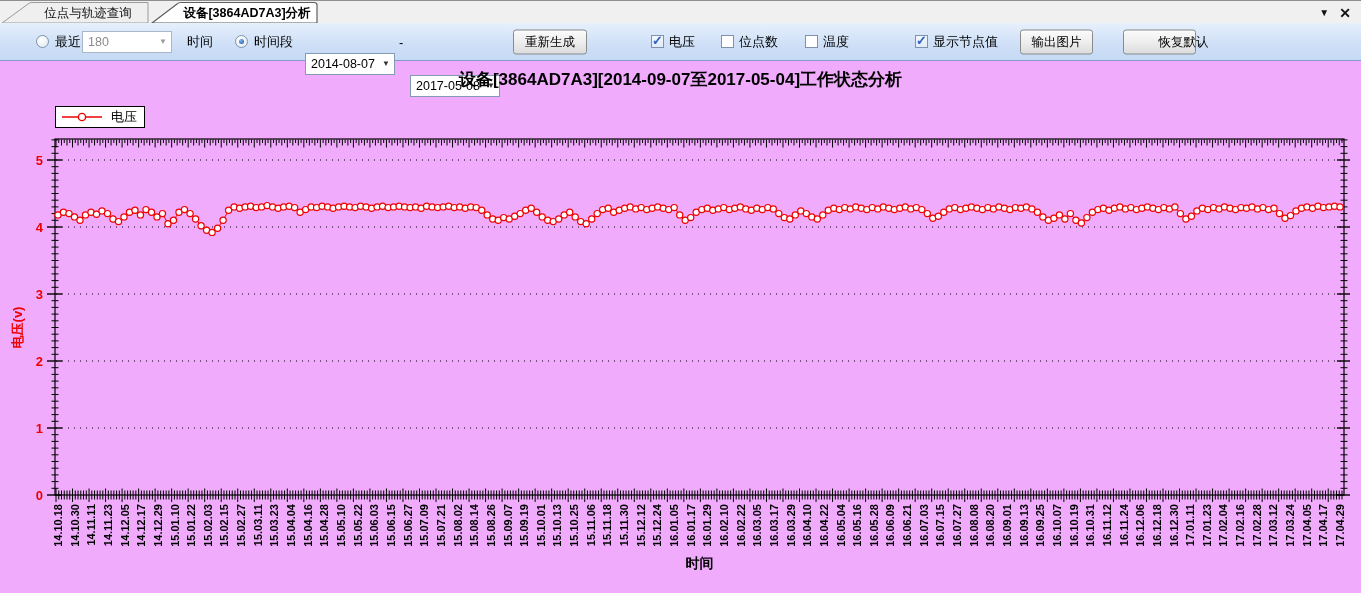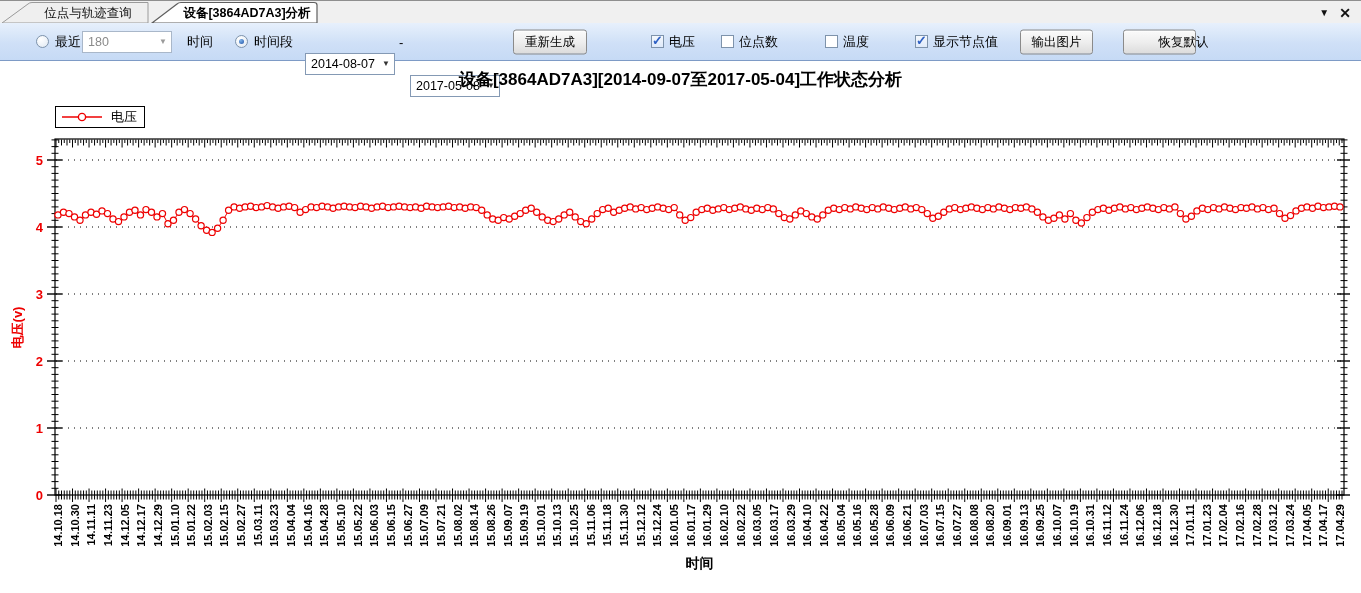--- a/index.html
+++ b/index.html
@@ -1,17 +1,17 @@
 <!DOCTYPE html>
 <html><head>
 <meta charset="utf-8">
 <style>
   * { margin:0; padding:0; box-sizing:border-box; }
   body { background:#d4d0c8; font-family:"Liberation Sans", sans-serif; }
-  .window { position:relative; width:1361px; height:593px; background:#ffffff; overflow:hidden; }
+  .window { position:relative; width:1361px; height:593px; background:#f0abfc; overflow:hidden; }
 
   
   .tabstrip { position:absolute; top:0; left:0; width:1361px; height:23px;
               background:#f0f0f0; border-top:1px solid #8f8f8f; }
   .tabstrip svg { position:absolute; top:0; left:0; }
   .tab-icons { position:absolute; top:0; right:10px; height:23px; display:flex; align-items:center; gap:10px; }
   .tab-caret { font-size:10px; color:#111; cursor:pointer; }
   .tab-close { font-size:14px; color:#111; font-weight:bold; cursor:pointer; line-height:14px; }
 
   
@@ -96,21 +96,21 @@
     <div class="tb-item" style="left:651px;">
       <span class="cb checked">
           <span class="mark">✓</span>
         </span>
       <span class="lbl" style="margin-left:5px;">电压</span>
     </div>
     <div class="tb-item" style="left:721px;">
       <span class="cb"></span>
       <span class="lbl" style="margin-left:5px;">位点数</span>
     </div>
-    <div class="tb-item" style="left:825px;">
+    <div class="tb-item" style="left:805px;">
       <span class="cb"></span>
       <span class="lbl" style="margin-left:5px;">温度</span>
     </div>
     <div class="tb-item" style="left:915px;">
       <span class="cb checked">
           <span class="mark">✓</span>
         </span>
       <span class="lbl" style="margin-left:5px;">显示节点值</span>
     </div>
 

